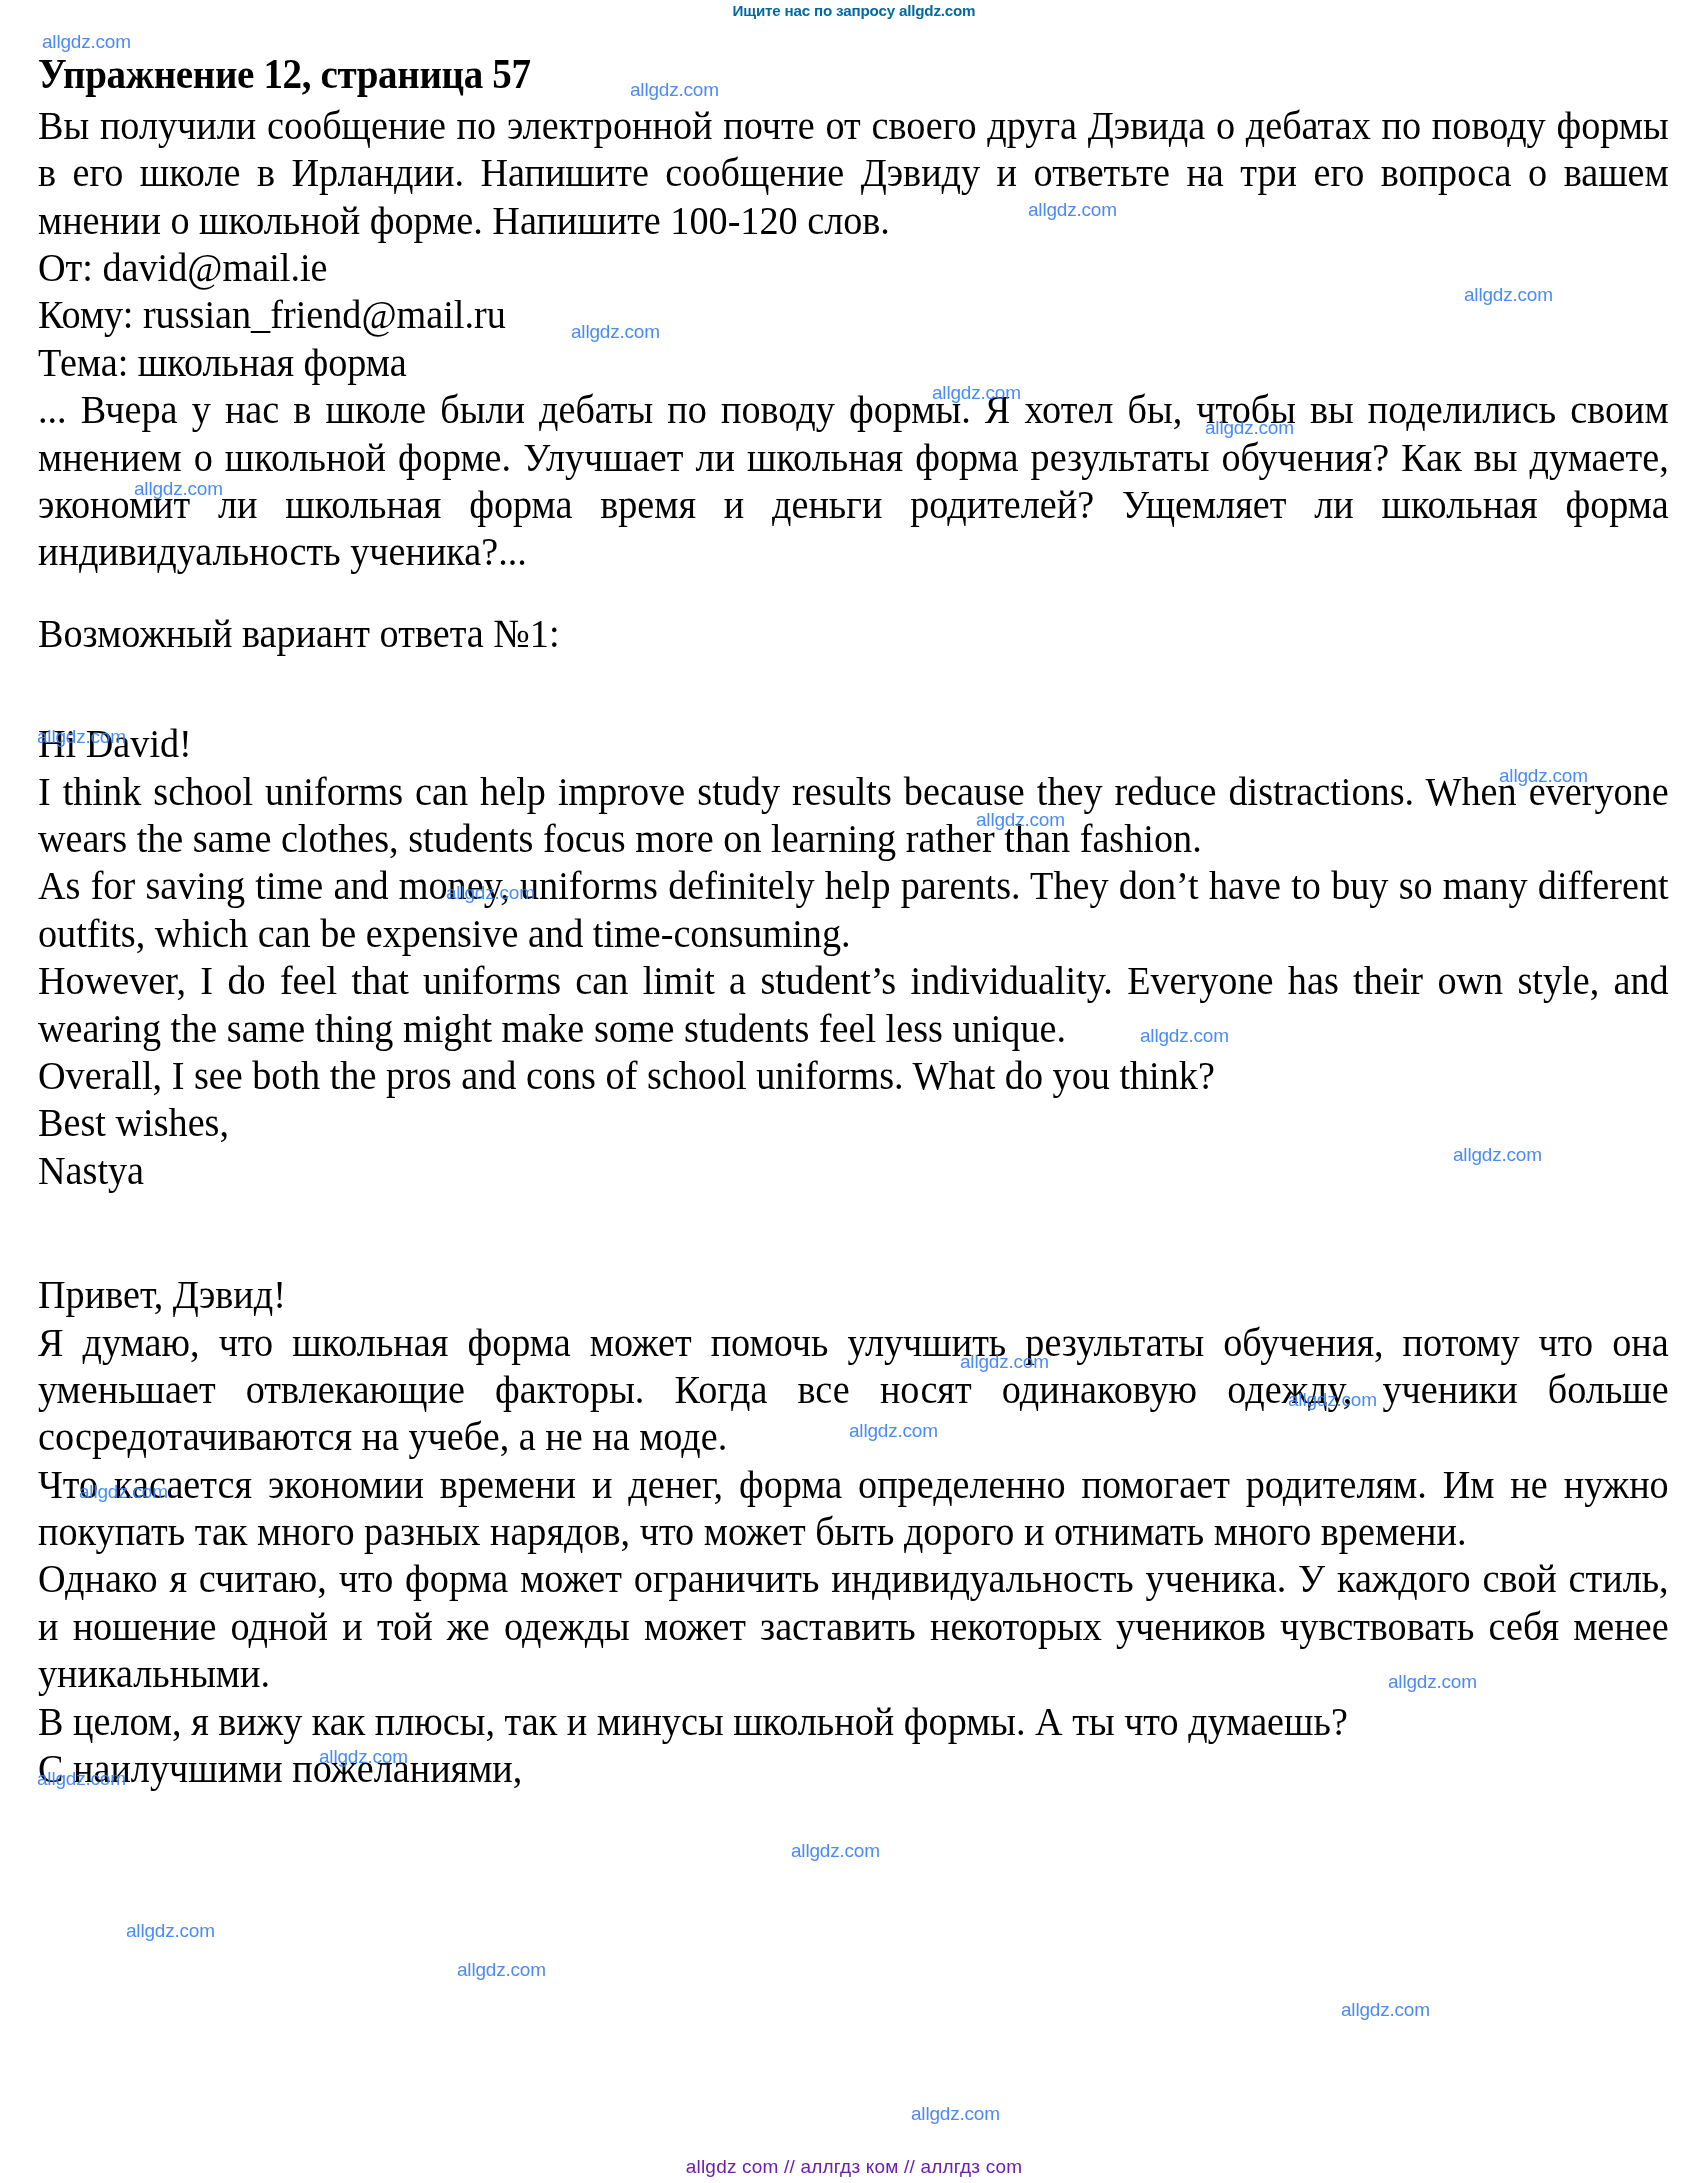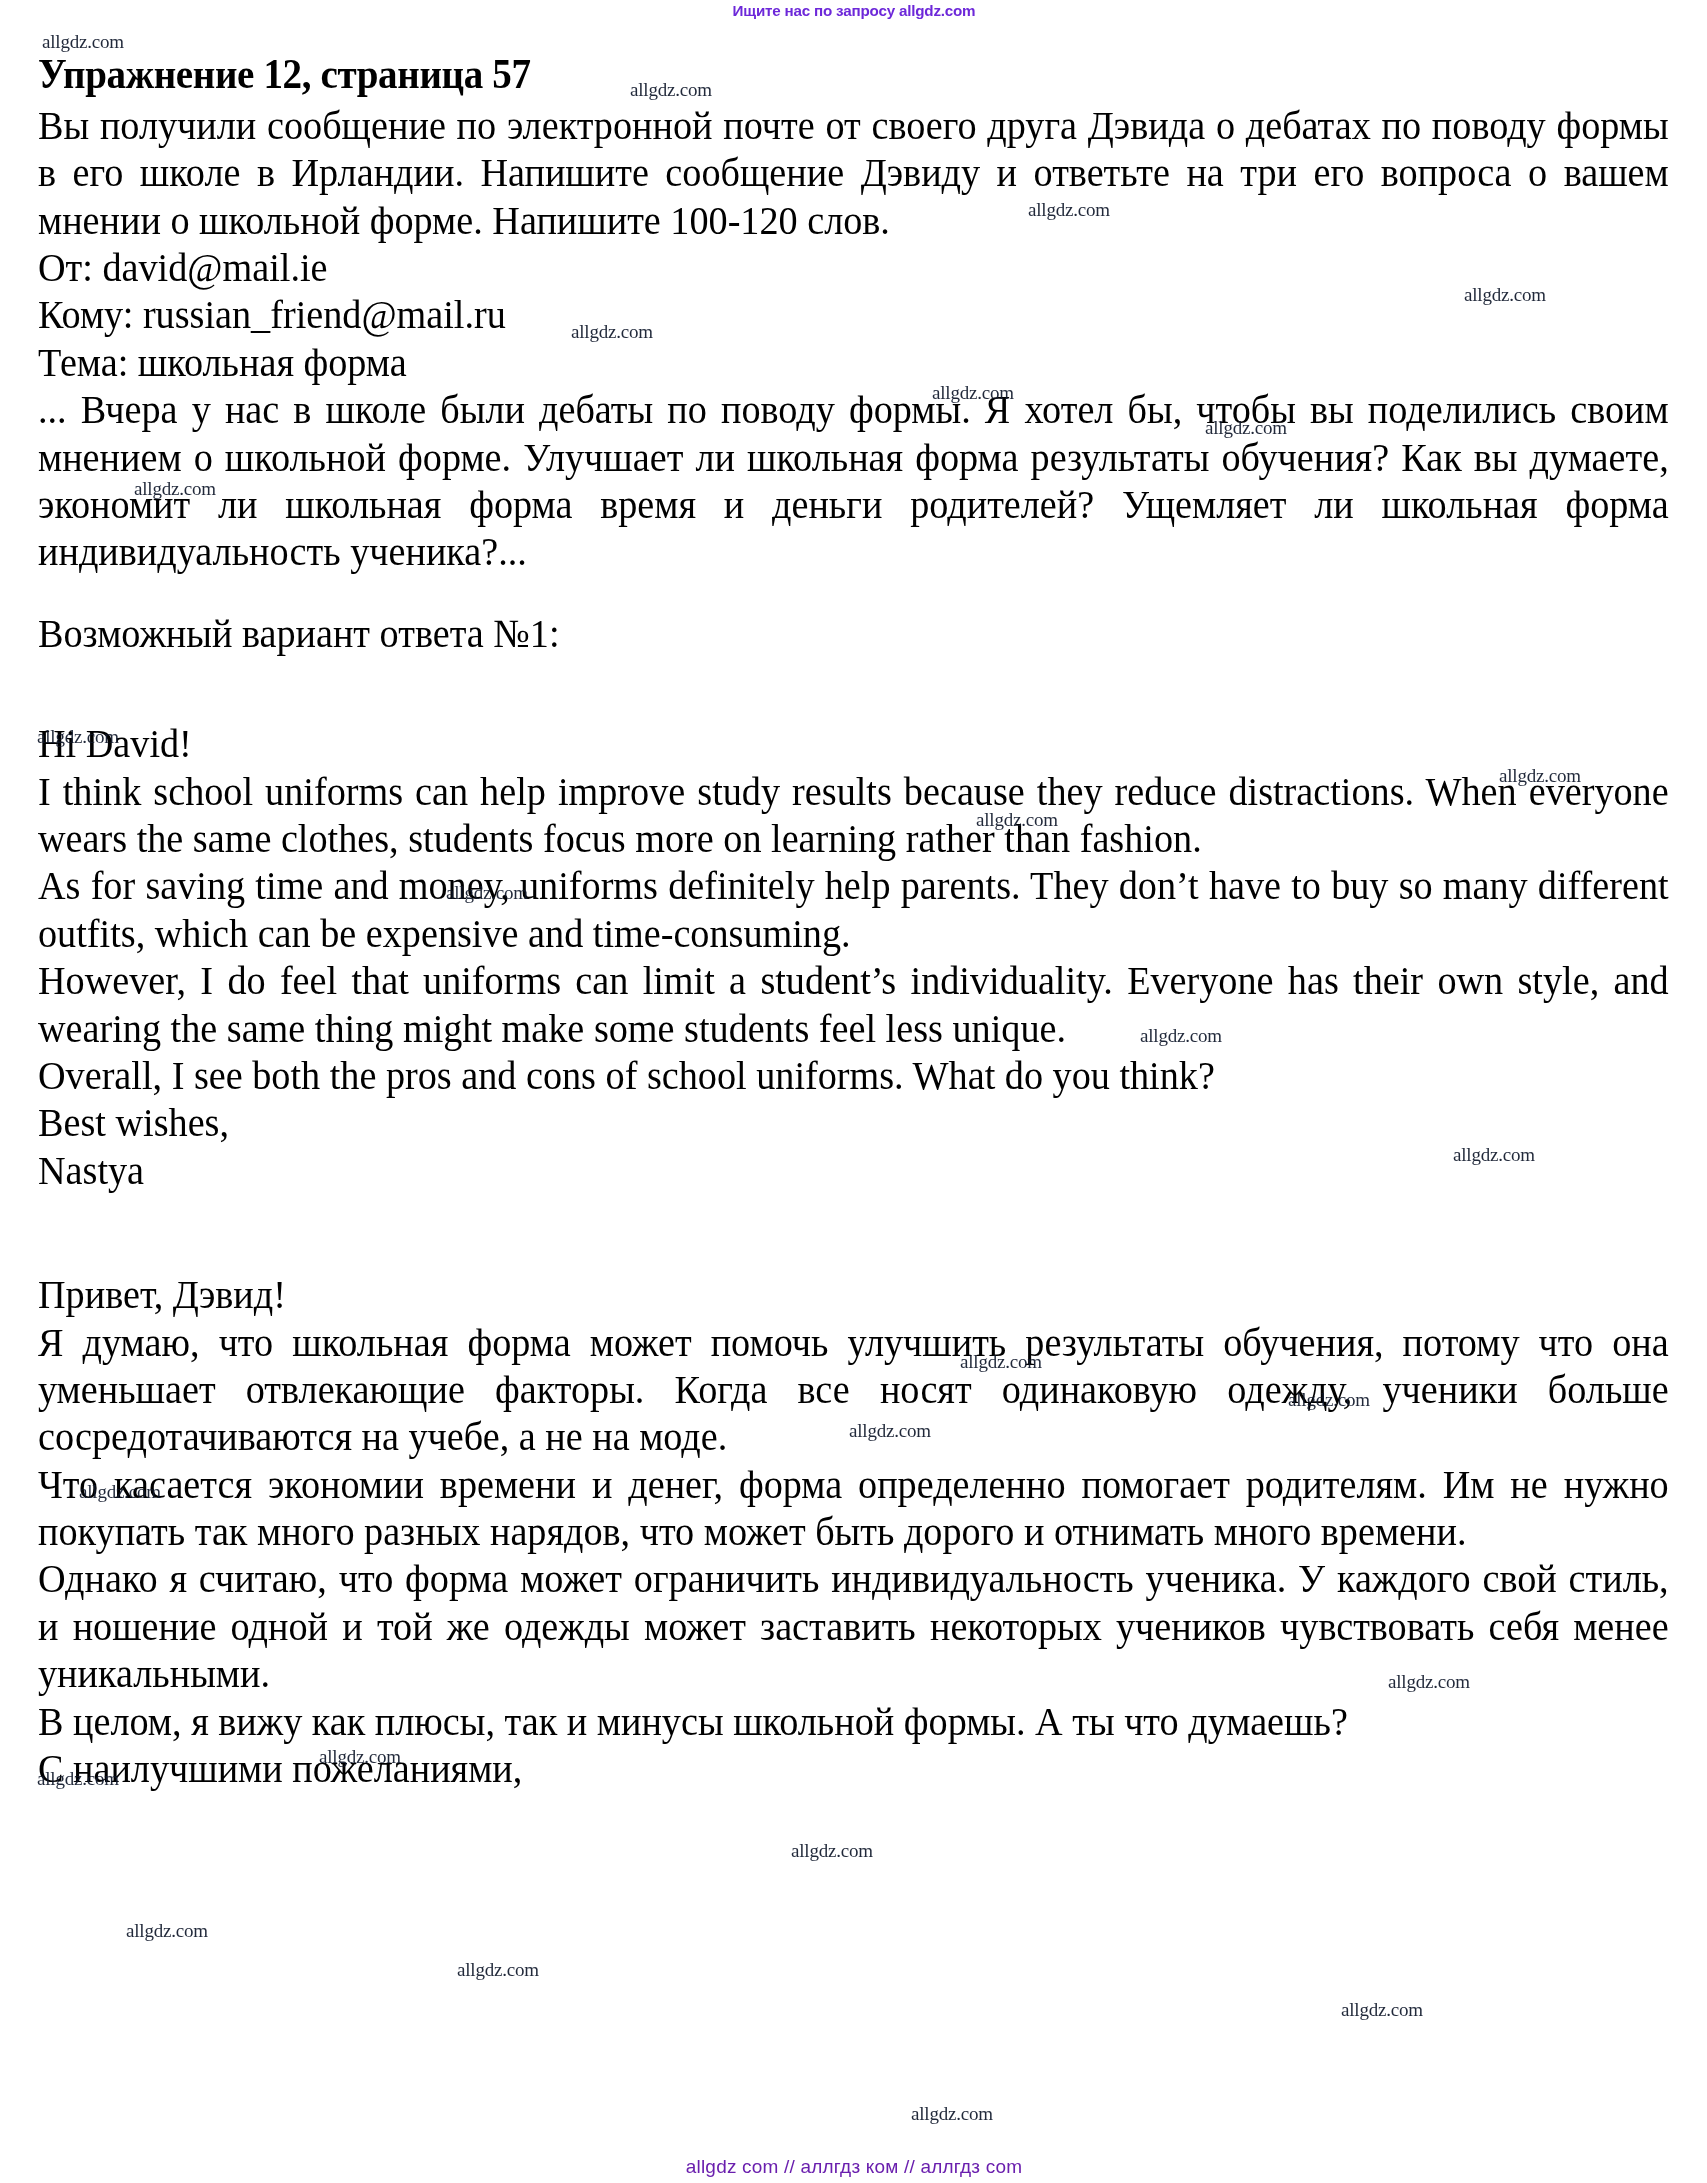--- a/index.html
+++ b/index.html
@@ -16,21 +16,21 @@
     overflow: hidden;
   }
 
   
   .promo-banner {
     position: absolute;
     top: 1.6px;
     left: 0;
     width: 1708px;
     text-align: center;
-    color: #6d28d9;
+    color: #0369a1;
     font-family: "Liberation Sans", "DejaVu Sans", sans-serif;
     font-size: 15.2px;
     font-weight: bold;
     letter-spacing: -0.2px;
     white-space: nowrap;
   }
 
   
   .page {
     position: absolute;
@@ -75,22 +75,22 @@
     transform: scaleX(0.955);
     transform-origin: left top;
   }
   .gap-md { height: 34px; }
   .gap-lg { height: 63px; }
   .gap-xl { height: 77px; }
 
   
   .wm {
     position: absolute;
-    color: #0f172a;
-    font-family: Liberation Serif, serif;
+    color: #3b82f6;
+    font-family: Liberation Sans, sans-serif;
     font-size: 19px;
     letter-spacing: -0.2px;
     white-space: nowrap;
     opacity: 0.92;
     pointer-events: none;
   }
 
   
   .footer {
     position: absolute;

